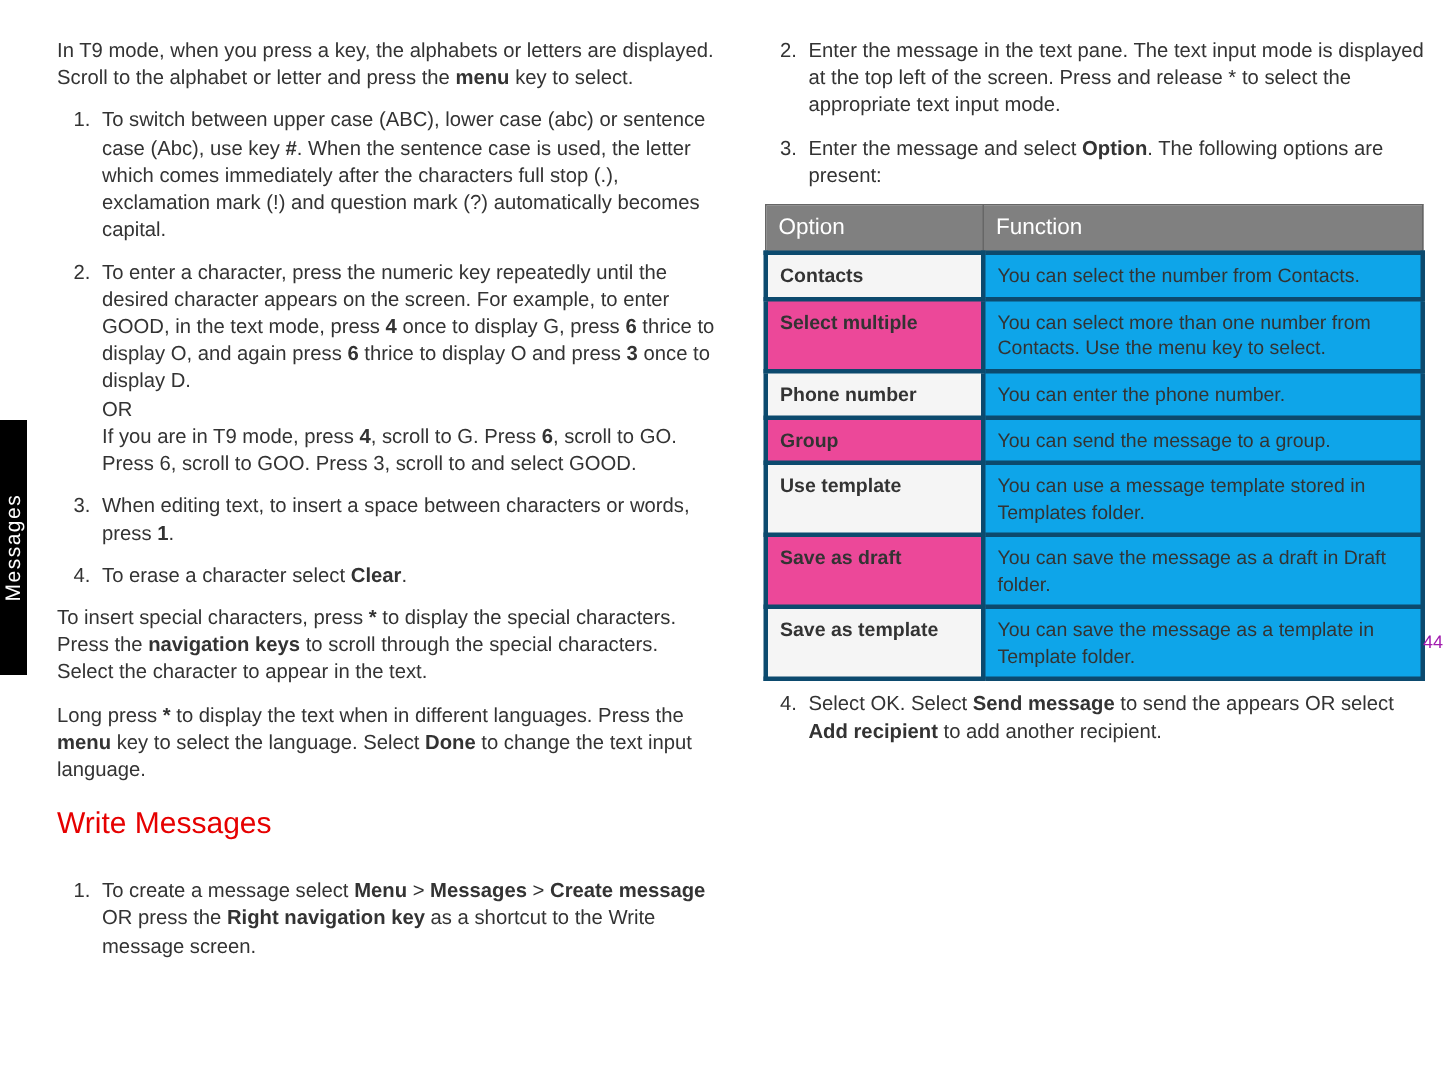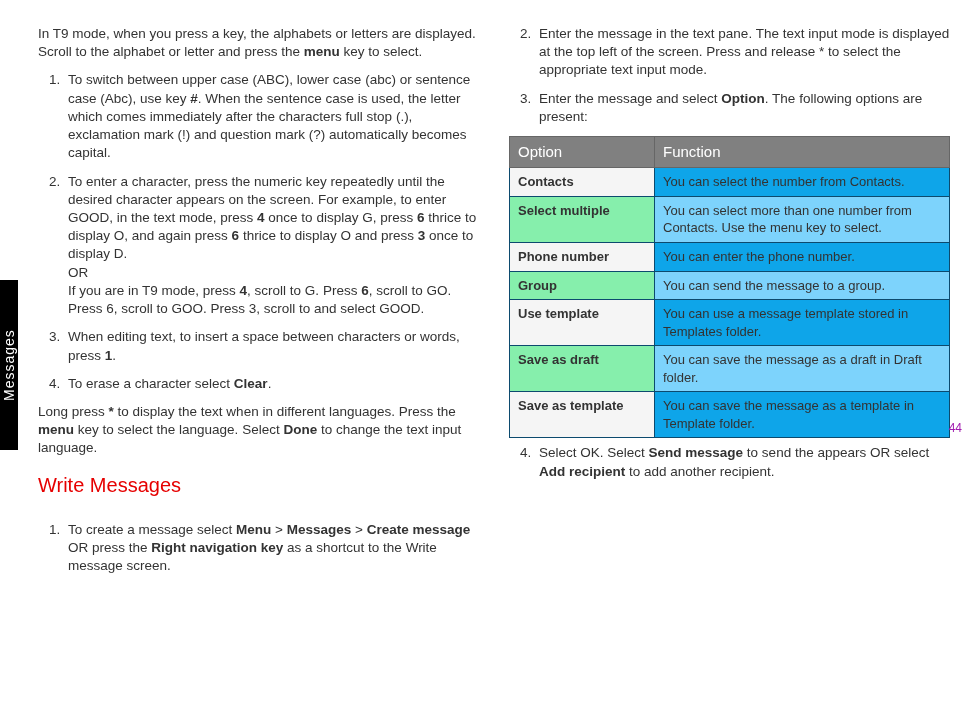--- a/index.html
+++ b/index.html
@@ -62,28 +62,28 @@
     background: #808080;
     color: #fff;
     text-align: left;
     font-weight: normal;
     padding: 5px 8px;
     border: 1px solid #666;
     font-size: 15px;
   }
   table.opt td {
     padding: 5px 8px;
-    border: 1px solid #0c4a6e;
+    border: 3px solid #0c4a6e;
     vertical-align: top;
   }
   table.opt td.k { font-weight: bold; background: #e8e8e8; width: 145px; }
   table.opt tr.lt td.k { background: #f5f5f5; }
-  table.opt tr.dk td.k { background: #86efac; }
+  table.opt tr.dk td.k { background: #ec4899; }
   table.opt tr.lt td.v { background: #0ea5e9; }
-  table.opt tr.dk td.v { background: #7dd3fc; }
+  table.opt tr.dk td.v { background: #0ea5e9; }
   .page-num {
     position: absolute;
     right: 6px;
     top: 420px;
     color: #a21caf;
     font-size: 12px;
   }
 </style>
 </head>
 <body>
@@ -110,20 +110,23 @@
         <span>If you are in T9 mode, press </span><span class="b">4</span><span>, scroll to G. Press </span><span class="b">6</span><span>, scroll to GO. Press 6, scroll to GOO. Press 3, scroll to and select GOOD.</span>
       </li>
       <li>
         <span>When editing text, to insert a space between characters or words, press </span><span class="b">1</span><span>.</span>
       </li>
       <li>
         <span>To erase a character select </span><span class="b">Clear</span><span>.</span>
       </li>
     </ol>
 
+    <p>
+      <span>To insert special characters, press </span><span class="b">*</span><span> to display the special characters. Press the </span><span class="b">navigation keys</span><span> to scroll through the special characters. Select the character to appear in the text.</span>
+    </p>
 
     <p>
       <span>Long press </span><span class="b">*</span><span> to display the text when in different languages. Press the </span><span class="b">menu</span><span> key to select the language. Select </span><span class="b">Done</span><span> to change the text input language.</span>
     </p>
 
     <h2 class="section">Write Messages</h2>
 
     <ol>
       <li>
         <span>To create a message select </span><span class="b">Menu</span><span> &gt; </span><span class="b">Messages</span><span> &gt; </span><span class="b">Create message</span><span> OR press the </span><span class="b">Right navigation key</span><span> as a shortcut to the Write message screen.</span>

